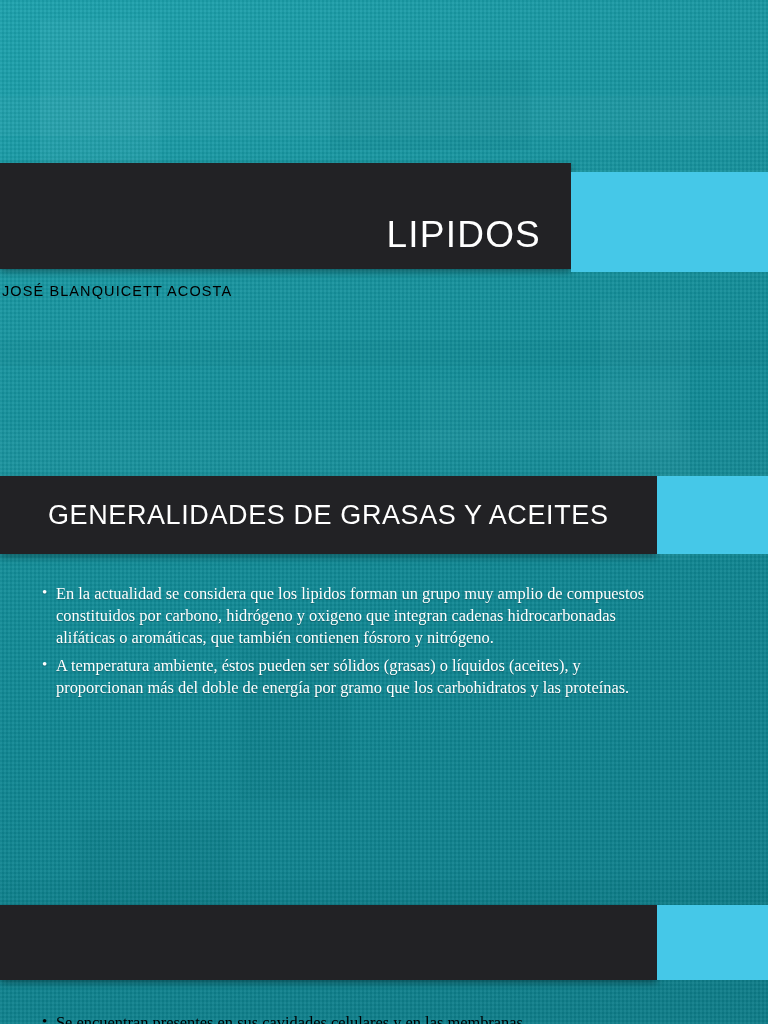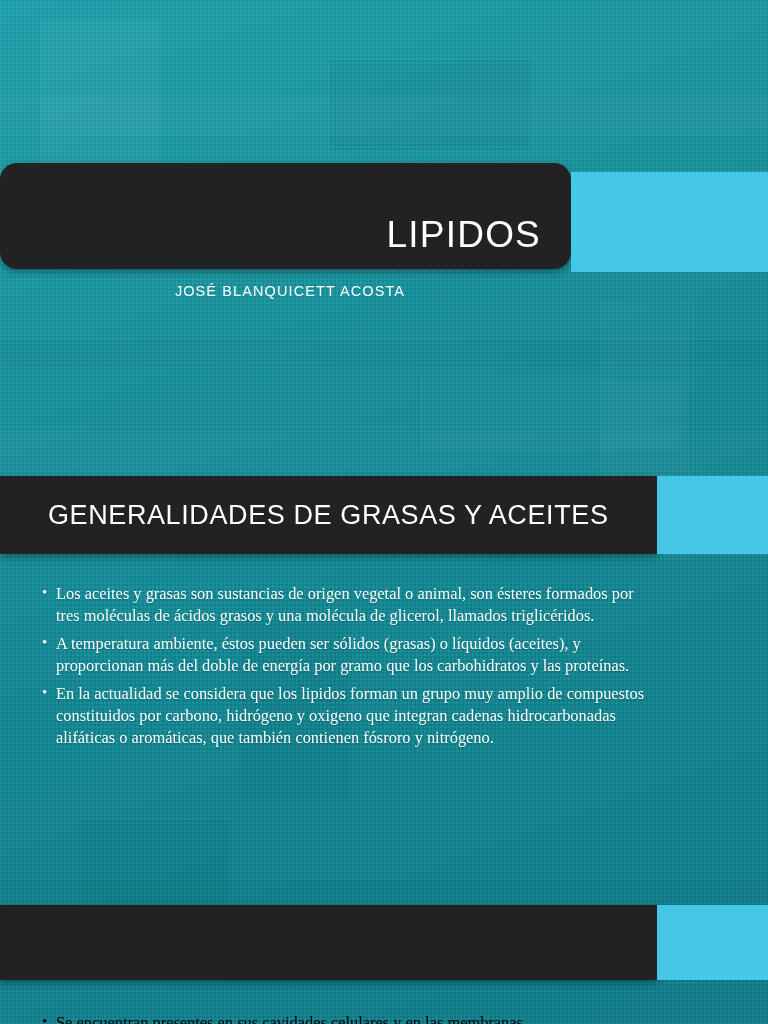--- a/index.html
+++ b/index.html
@@ -76,42 +76,42 @@
     box-shadow: 0 3px 7px rgba(0,0,0,0.35);
   }
   .bar-accent {
     position: absolute;
     background: #45c8e8;
   }
 
   
   #title-bar {
     left: 0; top: 163px;
-    width: 571px; height: 106px; border-radius: 17px;
+    width: 571px; height: 106px;
   }
   #title-accent {
     left: 571px; top: 172px;
     width: 197px; height: 100px;
   }
   #title-text {
     position: absolute;
     right: 30px;
     bottom: 16px;
     color: #ffffff;
     font-size: 37px;
     letter-spacing: 1.2px;
     font-weight: normal;
     line-height: 1;
   }
   #subtitle-text {
     position: absolute;
-    left: 16px; top: 283px;
+    left: 2px; top: 283px;
     width: 548px;
-    text-align: center;
-    color: #ffffff;
+    text-align: left;
+    color: #000000;
     font-size: 14.5px;
     letter-spacing: 1.1px;
   }
 
   
   #s2-bar {
     left: 0; top: 476px;
     width: 657px; height: 78px;
   }
   #s2-accent {
@@ -200,23 +200,22 @@
 </div>
 <div class="bar-accent" id="title-accent"></div>
 <div id="subtitle-text">JOSÉ BLANQUICETT ACOSTA</div>
 
 <div class="bar" id="s2-bar"></div>
 <div class="bar-accent" id="s2-accent"></div>
 <div id="s2-title">GENERALIDADES DE GRASAS Y ACEITES</div>
 
 <div id="s2-body">
   <ul>
-    <li>Los aceites y  grasas son sustancias  de origen vegetal o animal, son ésteres formados por tres moléculas de ácidos grasos y una molécula de glicerol, llamados triglicéridos.</li>
+    <li> En la actualidad se considera que los lipidos forman un grupo muy amplio de compuestos constituidos por carbono, hidrógeno y oxigeno que integran cadenas hidrocarbonadas alifáticas o aromáticas, que también contienen fósroro y nitrógeno.</li>
     <li> A temperatura ambiente, éstos pueden ser sólidos (grasas) o líquidos (aceites), y proporcionan más del doble de energía por gramo que los carbohidratos y las proteínas.</li>
-    <li> En la actualidad se considera que los lipidos forman un grupo muy amplio de compuestos constituidos por carbono, hidrógeno y oxigeno que integran cadenas hidrocarbonadas alifáticas o aromáticas, que también contienen fósroro y nitrógeno.</li>
   </ul>
 </div>
 
 <div class="bar" id="s3-bar"></div>
 <div class="bar-accent" id="s3-accent"></div>
 <div id="s3-body">
   <ul>
     <li>Se encuentran presentes en sus cavidades celulares y en las membranas</li>
   </ul>
 </div>

